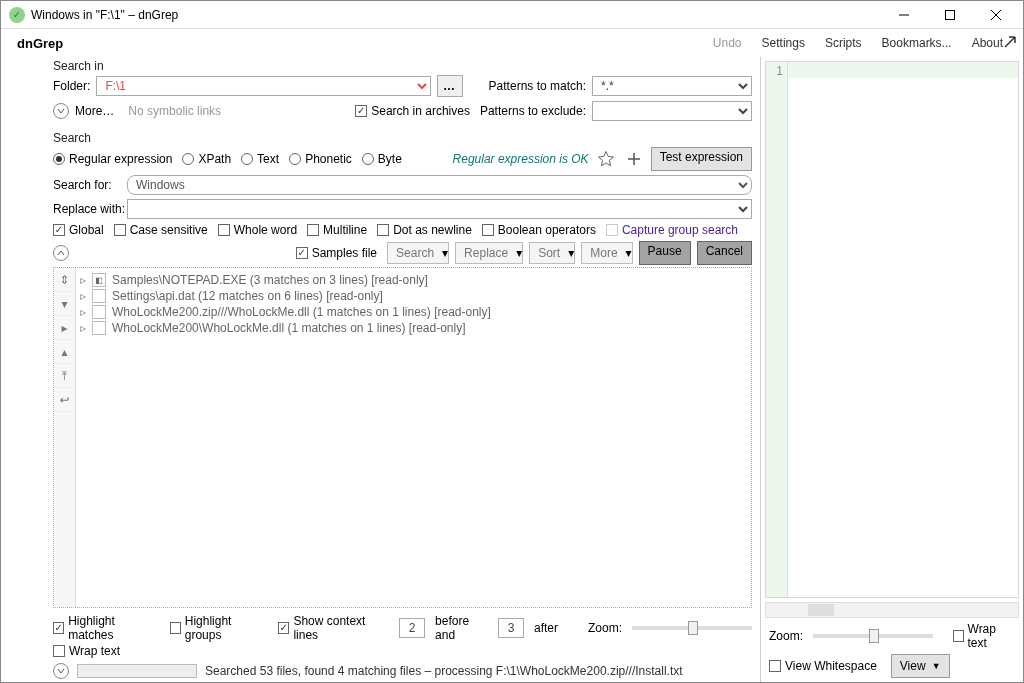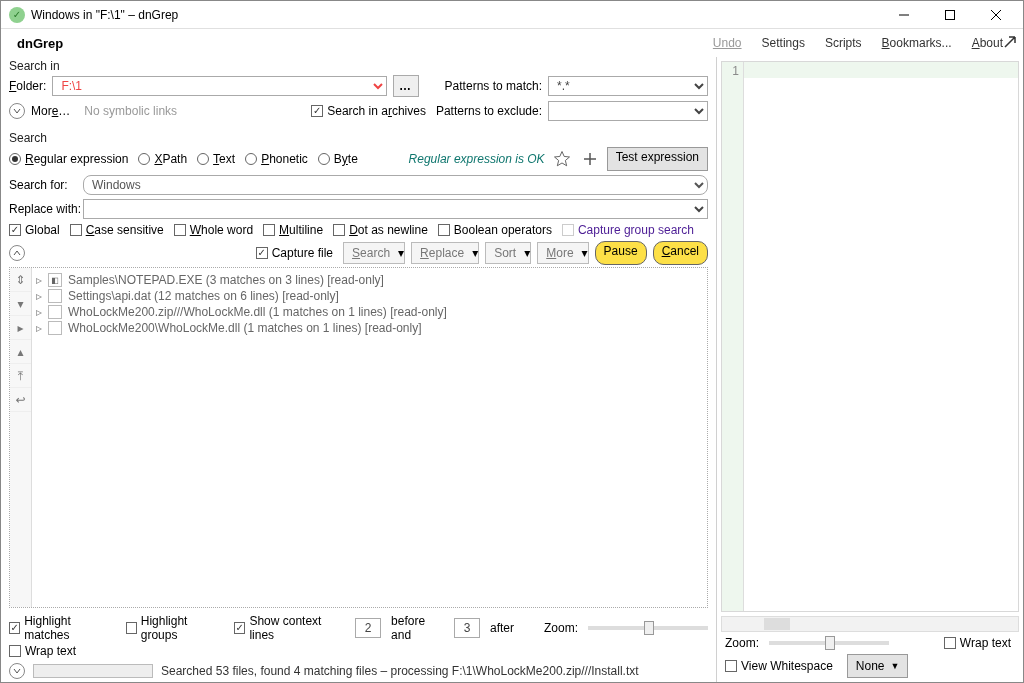--- a/index.html
+++ b/index.html
@@ -10,21 +10,21 @@
 .titlebar .spacer { flex: 1; }
 .winbtn { width: 46px; height: 28px; display:flex; align-items:center; justify-content:center; }
 .menubar { height: 28px; display:flex; align-items:center; padding: 0 10px; gap: 0; }
 .menubar .menu-left { font-weight:600; font-size:13px; padding: 0 6px; }
 .menubar .flex { flex:1; }
 .menubar .menuitem { padding: 4px 10px; color:#333; position:relative; }
 .menubar .menuitem.disabled { color:#999; }
 .expand-icon { position:absolute; top:6px; right:6px; width:14px; height:14px; }
 
 .body { flex:1; display:flex; overflow:hidden; }
-.left { flex: 0 0 716px; display:flex; flex-direction:column; border-right:1px solid #d0d0d0; }
+.left { flex: 0 0 716px; display:flex; flex-direction:column; border-right:1px solid #d0d0d0;margin-left:44px; }
 .right { flex:1; display:flex; flex-direction:column; background:#fff; }
 
 .section-label { padding: 2px 8px 0 8px; color:#222; }
 .row { display:flex; align-items:center; padding: 2px 8px; gap: 6px; }
 .label { white-space:nowrap; }
 select, input[type="text"] { height: 20px; border:1px solid #aaa; background:#fff; padding: 1px 4px; color:#444; }
 select.wide { flex:1; }
 .btn { height: 22px; border:1px solid #aaa; background:#efefef; padding: 0 8px; display:flex; align-items:center; justify-content:center; }
 .ellipsis-btn { width:26px; font-weight:bold; letter-spacing:1px; }
 
@@ -35,21 +35,21 @@
 .radio.selected .dot::after { content:""; width:6px; height:6px; background:#333; border-radius:50%; }
 .check { display:flex; align-items:center; gap:4px; margin-right:4px; }
 .check .box { width:12px; height:12px; border:1px solid #666; display:flex; align-items:center; justify-content:center; font-size:10px; line-height:1; }
 .check.checked .box::after { content:"✓"; color:#333; }
 .check.disabled { color:#4c1d95; }
 .check.disabled .box { border-color:#ccc; }
 
 .status-ok { color:#0f766e; font-style:italic; }
 .iconbtn { width:22px; height:22px; display:flex; align-items:center; justify-content:center; border:0; background:transparent; }
 .primary-btn { background:#e3e3e3; border:1px solid #999; padding:2px 8px; height:24px; }
-.primary-btn.pressed { background:#fde047; border-color:#666;border-radius:10px; }
+.primary-btn.pressed { background:#a3a3a3; border-color:#666; }
 .tb-btn { display:flex; align-items:center; border:1px solid #bbb; height:22px; background:#f5f5f5; }
 .tb-btn .lbl { padding:0 8px; color:#777; }
 
 .results-area { flex:1; display:flex; border:1px dotted #aaa; margin: 0 8px 4px 8px; overflow:hidden; }
 .results-sidebar { width:22px; background:#f7f7f7; border-right:1px solid #ddd; display:flex; flex-direction:column; }
 .results-sidebar .sbtn { height:24px; display:flex; align-items:center; justify-content:center; border-bottom:1px solid #eee; color:#777; }
 .results-list { flex:1; padding:4px; overflow:auto; }
 .result-row { display:flex; align-items:center; gap:6px; padding:1px 0; color:#666; }
 .result-row .tri { color:#888; }
 .file-ico { width:14px; height:14px; border:1px solid #bbb; background:#fff; display:flex; align-items:center; justify-content:center; font-size:8px; }
@@ -62,21 +62,21 @@
 
 .preview-body { flex:1; position:relative; border:1px solid #d8d8d8; margin:4px; background:#fff; }
 .preview-gutter { position:absolute; left:0; top:0; bottom:0; width:22px; background:#eef7ee; border-right:1px solid #ddd; color:#8a8a8a; text-align:right; padding:2px 4px 0 0; }
 .preview-content-highlight { position:absolute; left:22px; right:0; top:0; height:16px; background:#eef7ee; }
 .preview-scrollbar-h { height:16px; background:#f2f2f2; margin:0 4px; border:1px solid #ddd; position:relative; }
 .preview-scrollbar-h .thumb { position:absolute; left:42px; top:1px; width:26px; height:12px; background:#ddd; }
 
 .preview-footer { display:flex; align-items:center; padding:4px 8px; gap:10px; }
 .slider { flex: 0 0 120px; height: 4px; background:#ddd; position:relative; }
 .slider .thumb { position:absolute; top:-5px; left:56px; width:10px; height:14px; background:#f0f0f0; border:1px solid #999; }
-.u { text-decoration: underline; }
+.u { }
 svg { display:block; }
 </style>
 </head>
 <body>
 
 <div class="titlebar">
   <div class="app-icon">✓</div>
   <div class="title">Windows in "F:\1" – dnGrep</div>
   <div class="spacer"></div>
   <div class="winbtn">
@@ -217,21 +217,21 @@
 
     <div class="row" style="gap:6px;">
       <div class="circle-btn">
           <svg width="8" height="8">
             <path d="M1 6 L4 2 L7 6" stroke="#555" fill="none"></path>
           </svg>
         </div>
       <div style="flex:1"></div>
       <label class="check checked">
           <span class="box"></span>
-          <span>Capture file</span>
+          <span>Samples file</span>
         </label>
       <div class="tb-btn">
           <span class="lbl"><span class="u">S</span>earch</span>
           <span class="drop">▾</span>
         </div>
       <div class="tb-btn">
           <span class="lbl"><span class="u">R</span>eplace</span>
           <span class="drop">▾</span>
         </div>
       <div class="tb-btn">
@@ -337,18 +337,18 @@
           <span class="box"></span>
           <span>Wrap text</span>
         </label>
     </div>
     <div class="preview-footer" style="padding-top:0;">
       <label class="check">
           <span class="box"></span>
           <span>View Whitespace</span>
         </label>
       <div class="primary-btn" style="display:flex; gap:6px; align-items:center;">
-          <span>None</span>
+          <span>View</span>
           <span style="font-size:9px;">▼</span>
         </div>
     </div>
   </div>
 </div>
 
 </body></html>

